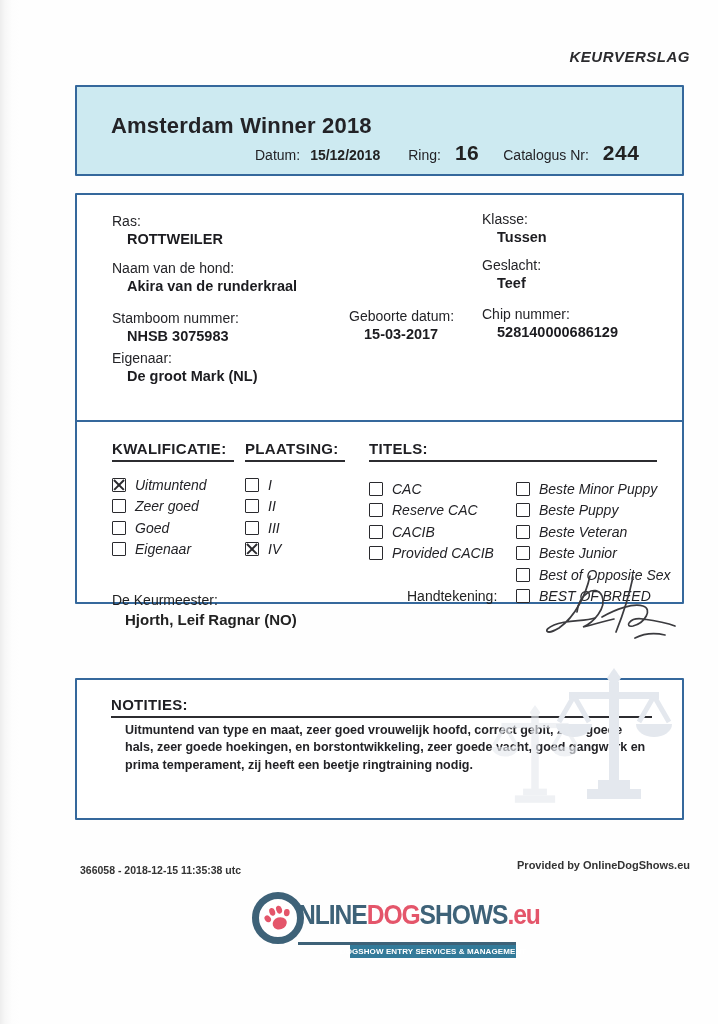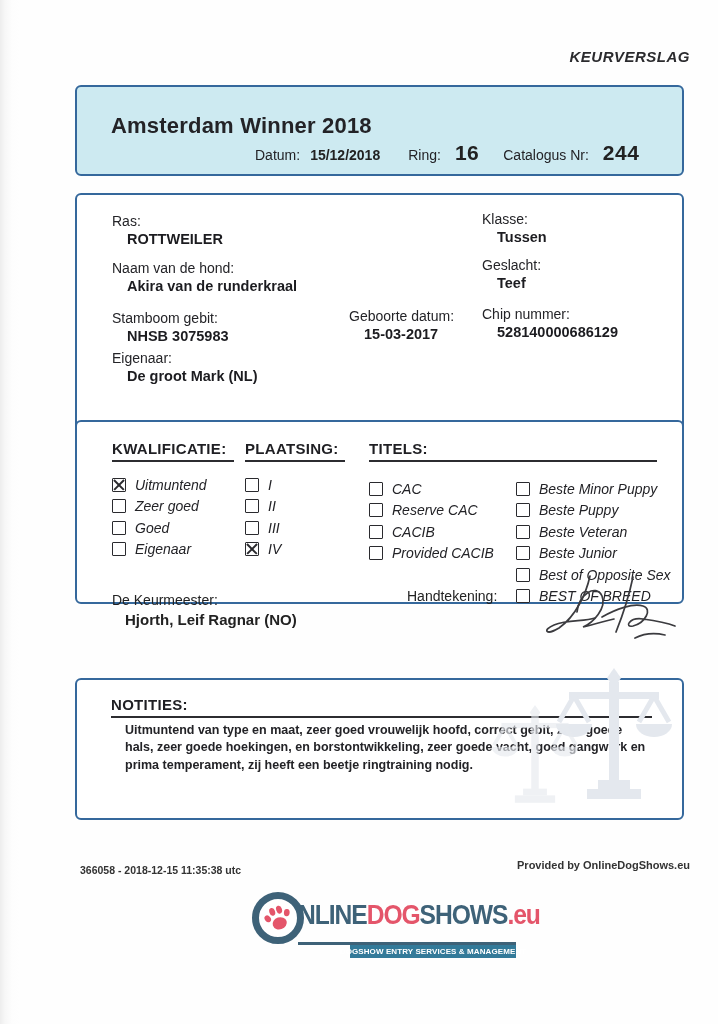--- a/index.html
+++ b/index.html
@@ -15,21 +15,21 @@
 
   
   .keurverslag{
     position:absolute;top:48px;right:28px;
     font-size:15px;font-weight:bold;font-style:italic;letter-spacing:.5px;color:#2b2b2e;
   }
 
   
   .box{
     position:absolute;left:75px;width:609px;
-    border:2px solid #35689c;border-radius:6px;background:#fff;
+    border:2px solid #35689c;border-radius:1px;background:#fff;
     box-sizing:border-box;
   }
   .header-box{top:85px;height:91px;background:#cdeaf1;}
   .info-box{top:193px;height:264px;}
   .qual-box{top:420px;height:184px;}
   .notes-box{top:678px;height:142px;}
 
   
   .event-title{position:absolute;left:34px;top:26px;font-size:22px;font-weight:bold;color:#232327;letter-spacing:.2px;}
   .meta-row{position:absolute;left:178px;bottom:9px;display:flex;align-items:baseline;white-space:nowrap;}
@@ -131,21 +131,21 @@
     </div>
     <div class="field" style="left:35px;top:65px">
       <div class="lab">Naam van de hond:</div>
       <div class="val">Akira van de runderkraal</div>
     </div>
     <div class="field" style="left:405px;top:62px">
       <div class="lab">Geslacht:</div>
       <div class="val">Teef</div>
     </div>
     <div class="field" style="left:35px;top:115px">
-      <div class="lab">Stamboom gebit:</div>
+      <div class="lab">Stamboom nummer:</div>
       <div class="val">NHSB 3075983</div>
     </div>
     <div class="field" style="left:272px;top:113px">
       <div class="lab">Geboorte datum:</div>
       <div class="val">15-03-2017</div>
     </div>
     <div class="field" style="left:405px;top:111px">
       <div class="lab">Chip nummer:</div>
       <div class="val">528140000686129</div>
     </div>

